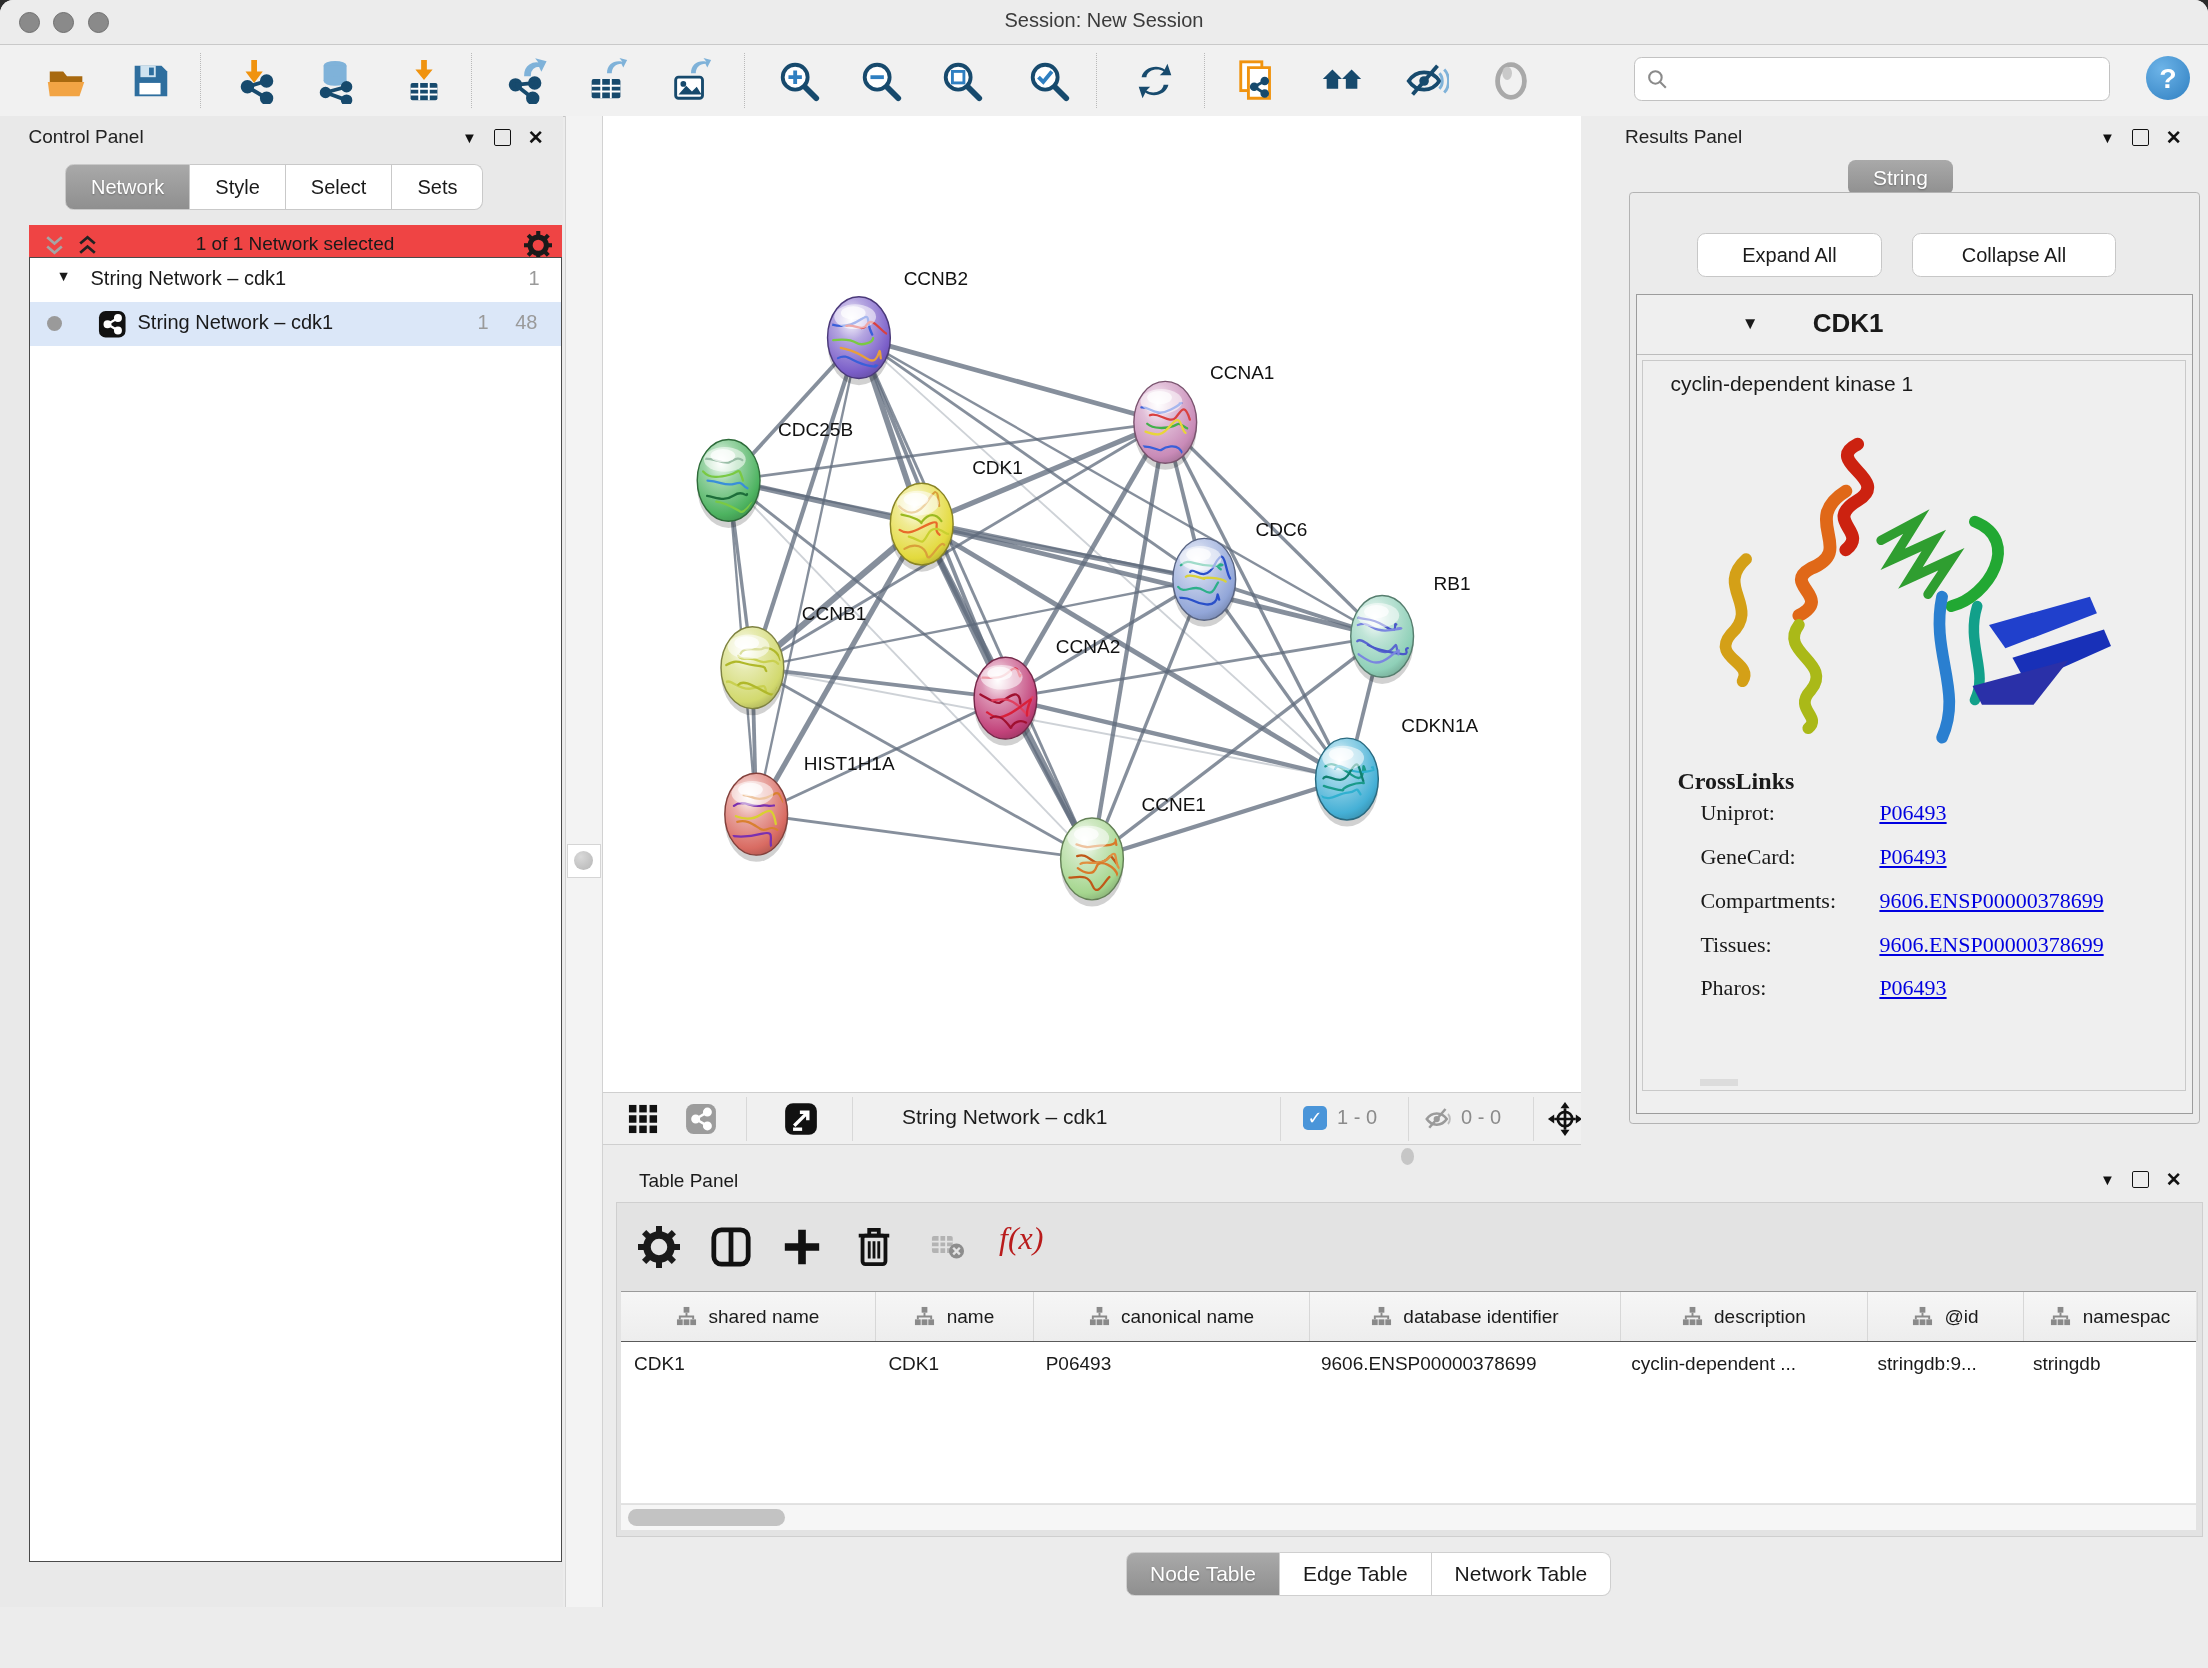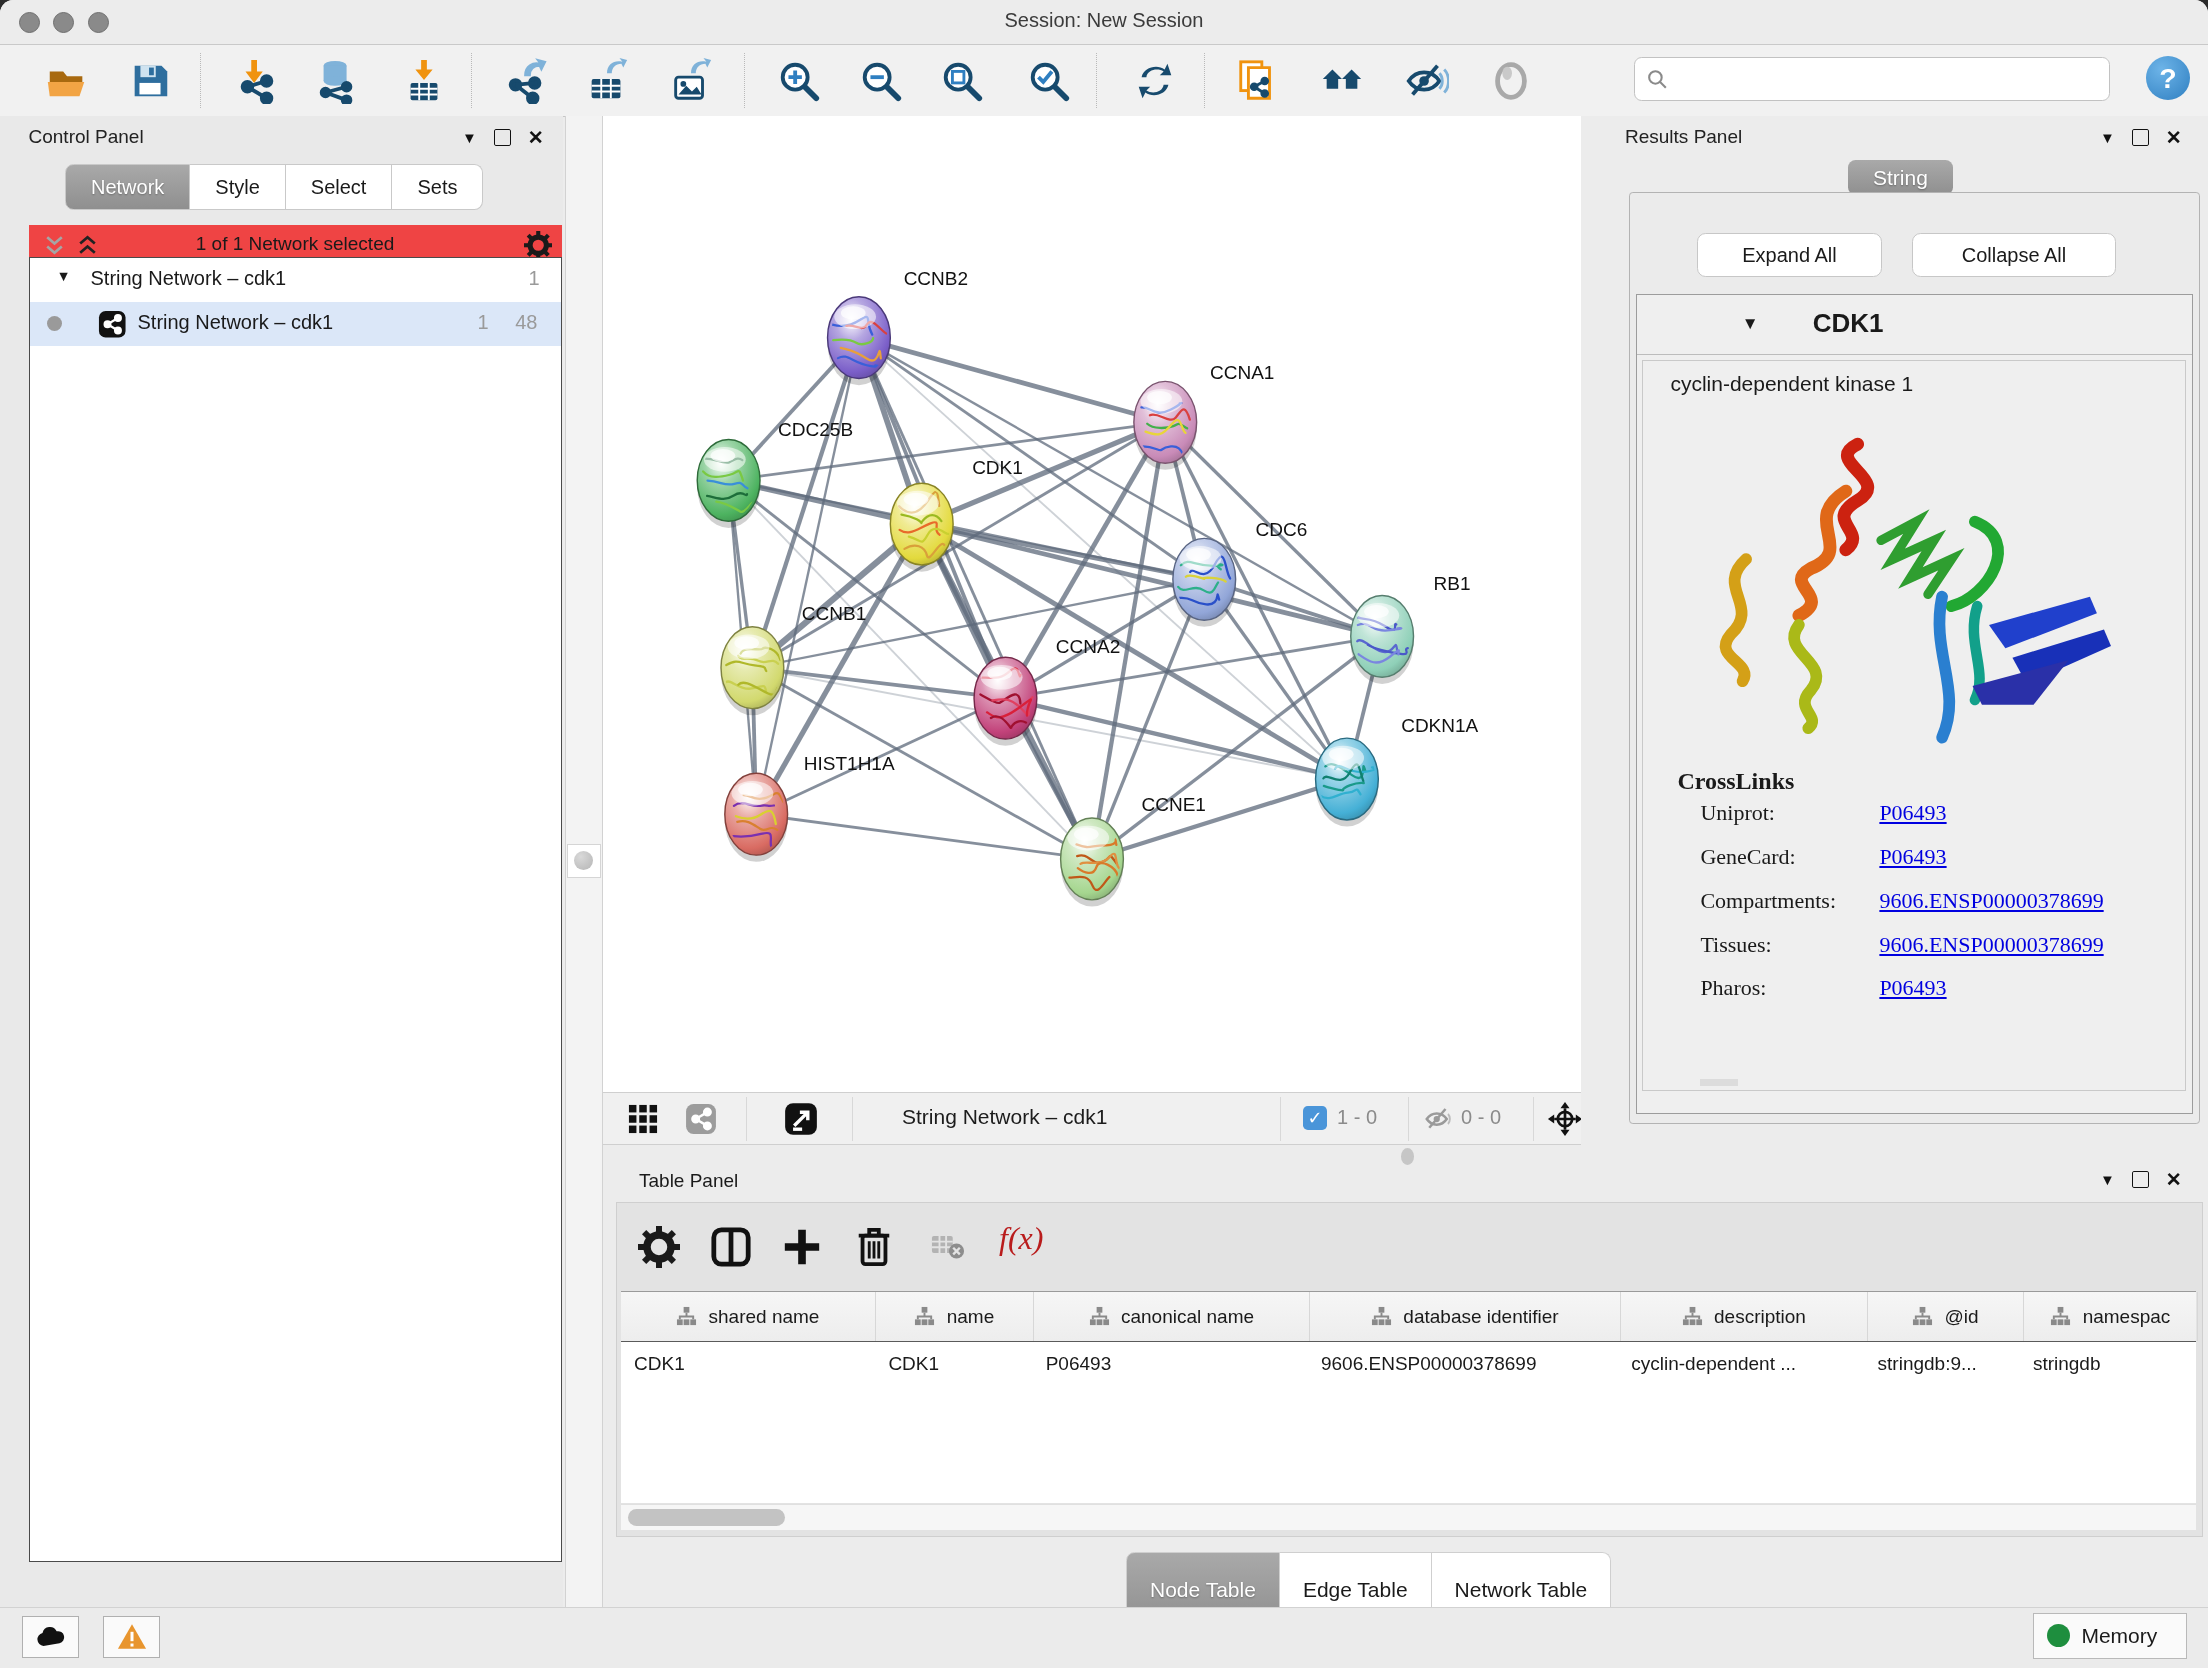--- a/index.html
+++ b/index.html
@@ -73,21 +73,21 @@
   .tti{position:absolute;top:23px;width:42px;height:42px;}
   .fx{font-family:"Liberation Serif",serif;font-style:italic;font-size:32px;color:#b91c1c;}
   .tgrid{position:absolute;left:3.8px;top:88px;width:1575px;height:211px;background:#fff;border-top:1.9px solid #9a9a9a;}
   .thead{display:flex;height:49px;background:linear-gradient(#f6f6f6,#ededed);border-bottom:1.9px solid #5a5a5a;}
   .th{position:relative;display:flex;align-items:center;justify-content:center;gap:11.4px;font-size:19px;border-right:1px solid #d7d7d7;flex:none;overflow:hidden;}
   .trow{display:flex;height:44px;font-size:19px;}
   .td{flex:none;padding-left:13.3px;display:flex;align-items:center;overflow:hidden;white-space:nowrap;}
   .tscroll{position:absolute;left:3.8px;bottom:5.7px;width:1575px;height:25px;background:#f6f6f6;border-top:1px solid #e0e0e0;}
   .tscroll i{position:absolute;left:7.6px;top:3.8px;width:157px;height:17px;border-radius:8.6px;background:#c3c3c3;}
   .tp-tabs{position:absolute;left:1126px;top:1552px;display:flex;}
-  .tp-tab{height:42px;line-height:42px;padding:16px 23px;background:#fff;border:1px solid #cfcfcf;border-left:none;font-size:21px;}
+  .tp-tab{height:42px;line-height:42px;padding:0 23px;background:#fff;border:1px solid #cfcfcf;border-left:none;font-size:21px;}
   .tp-tab:first-child{border-radius:8.6px 0 0 8.6px;border-left:1px solid #cfcfcf;}
   .tp-tab:last-child{border-radius:0 8.6px 8.6px 0;}
   .tp-tab.sel{background:linear-gradient(#a9a9a9,#8f8f8f);color:#fff;text-shadow:0 1px 1.9px rgba(0,0,0,.3);}
   
   .statusbar{position:absolute;left:0;top:1607px;width:2208px;height:61px;background:#ebebeb;border-top:1px solid #d2d2d2;}
   .sbtn{position:absolute;top:7.6px;height:40px;background:#fafafa;border:1.9px solid #b0b0b0;display:flex;align-items:center;justify-content:center;}
   .membtn{position:absolute;right:21px;top:4.8px;width:139px;height:44px;background:#fafafa;border:1.9px solid #b9b9b9;
           display:flex;align-items:center;gap:11.4px;padding-left:13.3px;font-size:21px;}
   .memdot{width:23px;height:23px;border-radius:50%;background:#1e8e3e;}
 </style>
@@ -878,32 +878,14 @@
     <div class="tscroll">
         <i></i>
       </div>
   </div>
   <div class="tp-tabs" id="tp-tabs">
       <div class="tp-tab sel">Node Table</div>
       <div class="tp-tab">Edge Table</div>
       <div class="tp-tab">Network Table</div>
     </div>
 
-  <div class="statusbar">
-    <div class="sbtn" style="left:22px;width:55px">
-      <svg width="32" height="23" viewBox="0 0 34 24">
-        <path d="M9 22 a7 7 0 0 1 -1 -13.8 A8 8 0 0 1 23 6.5 a6.5 6.5 0 0 1 3 12.7z" fill="#111"></path>
-      </svg>
-    </div>
-    <div class="sbtn" style="left:103px;width:55px">
-      <svg width="30" height="27" viewBox="0 0 32 28">
-        <path d="M16 1 L31 27 H1z" fill="#e8952e"></path>
-          <rect x="14.4" y="9" width="3.2" height="10" fill="#fff"></rect>
-          <rect x="14.4" y="21.5" width="3.2" height="3.2" fill="#fff"></rect>
-      </svg>
-    </div>
-    <div class="membtn">
-      <span class="memdot"></span>
-      <span>Memory</span>
-    </div>
-  </div>
 </div>
 
 
 </body></html>

